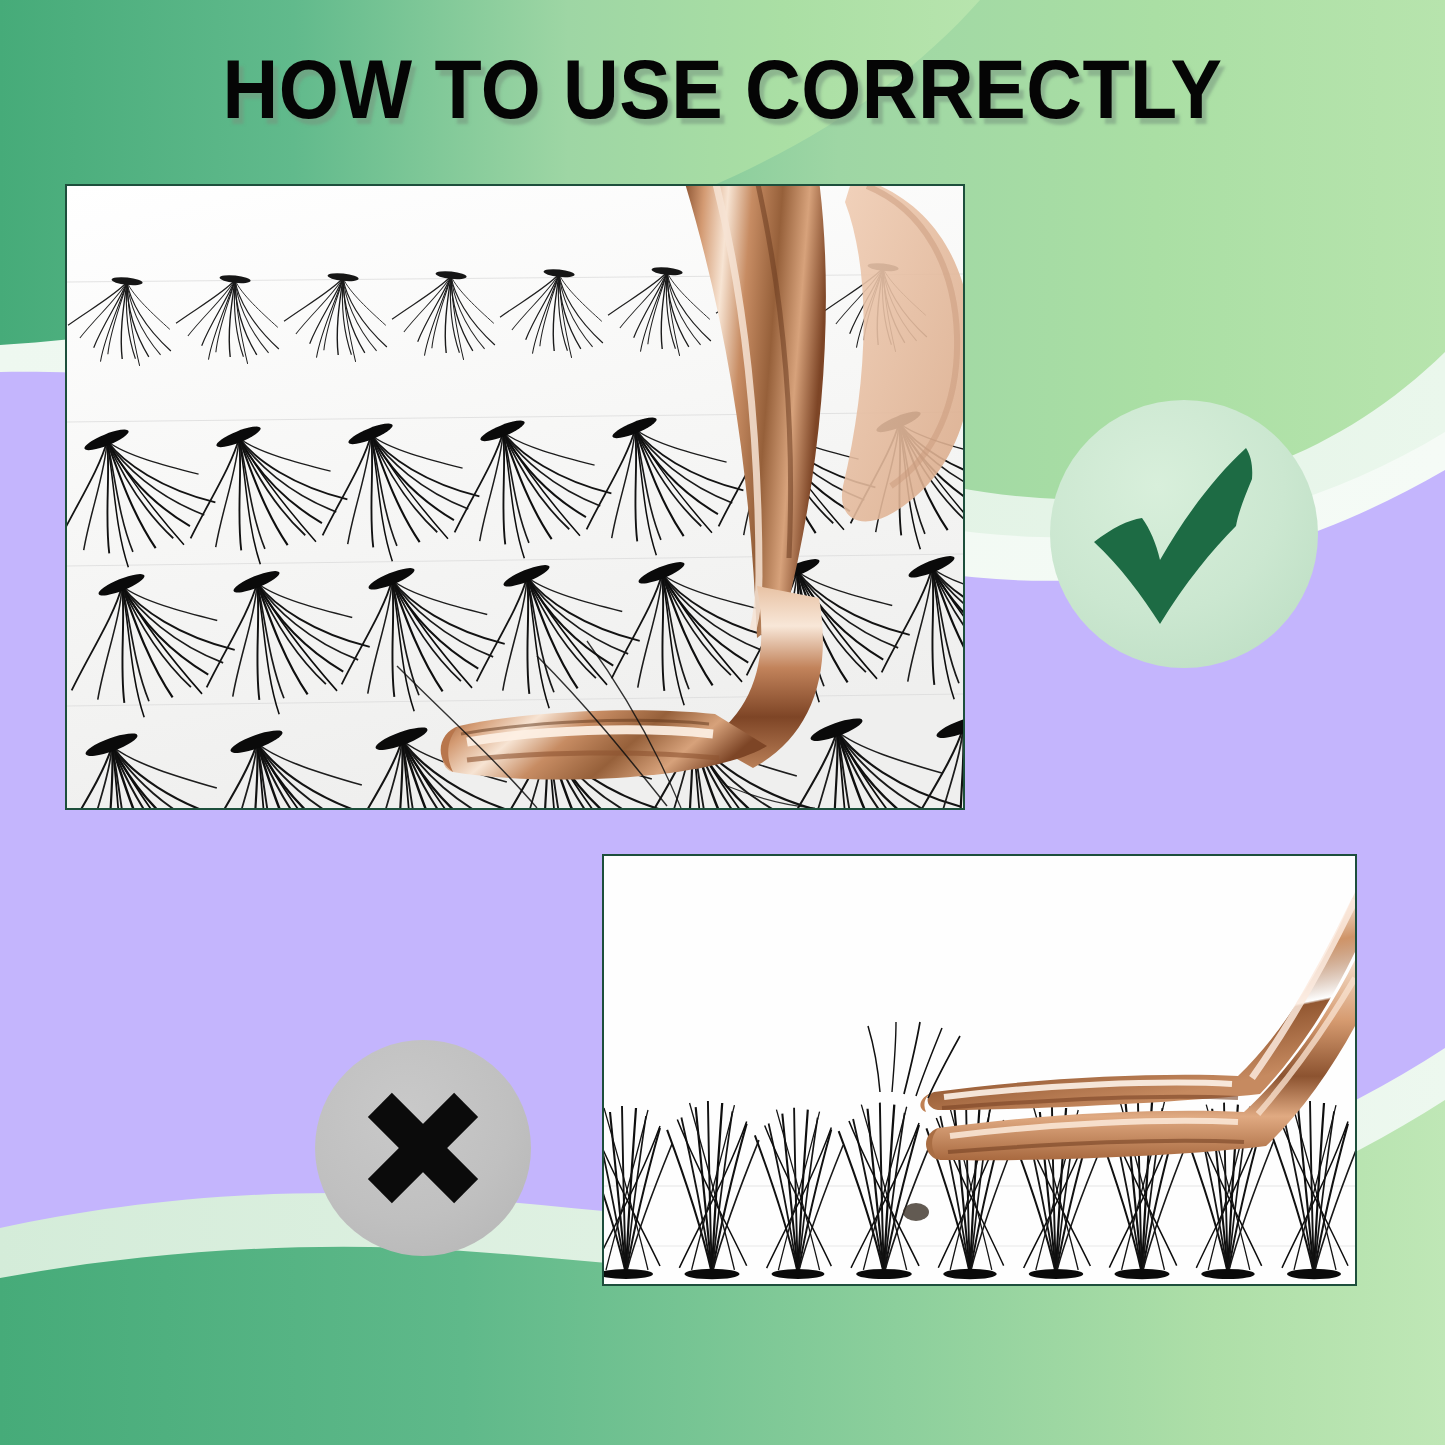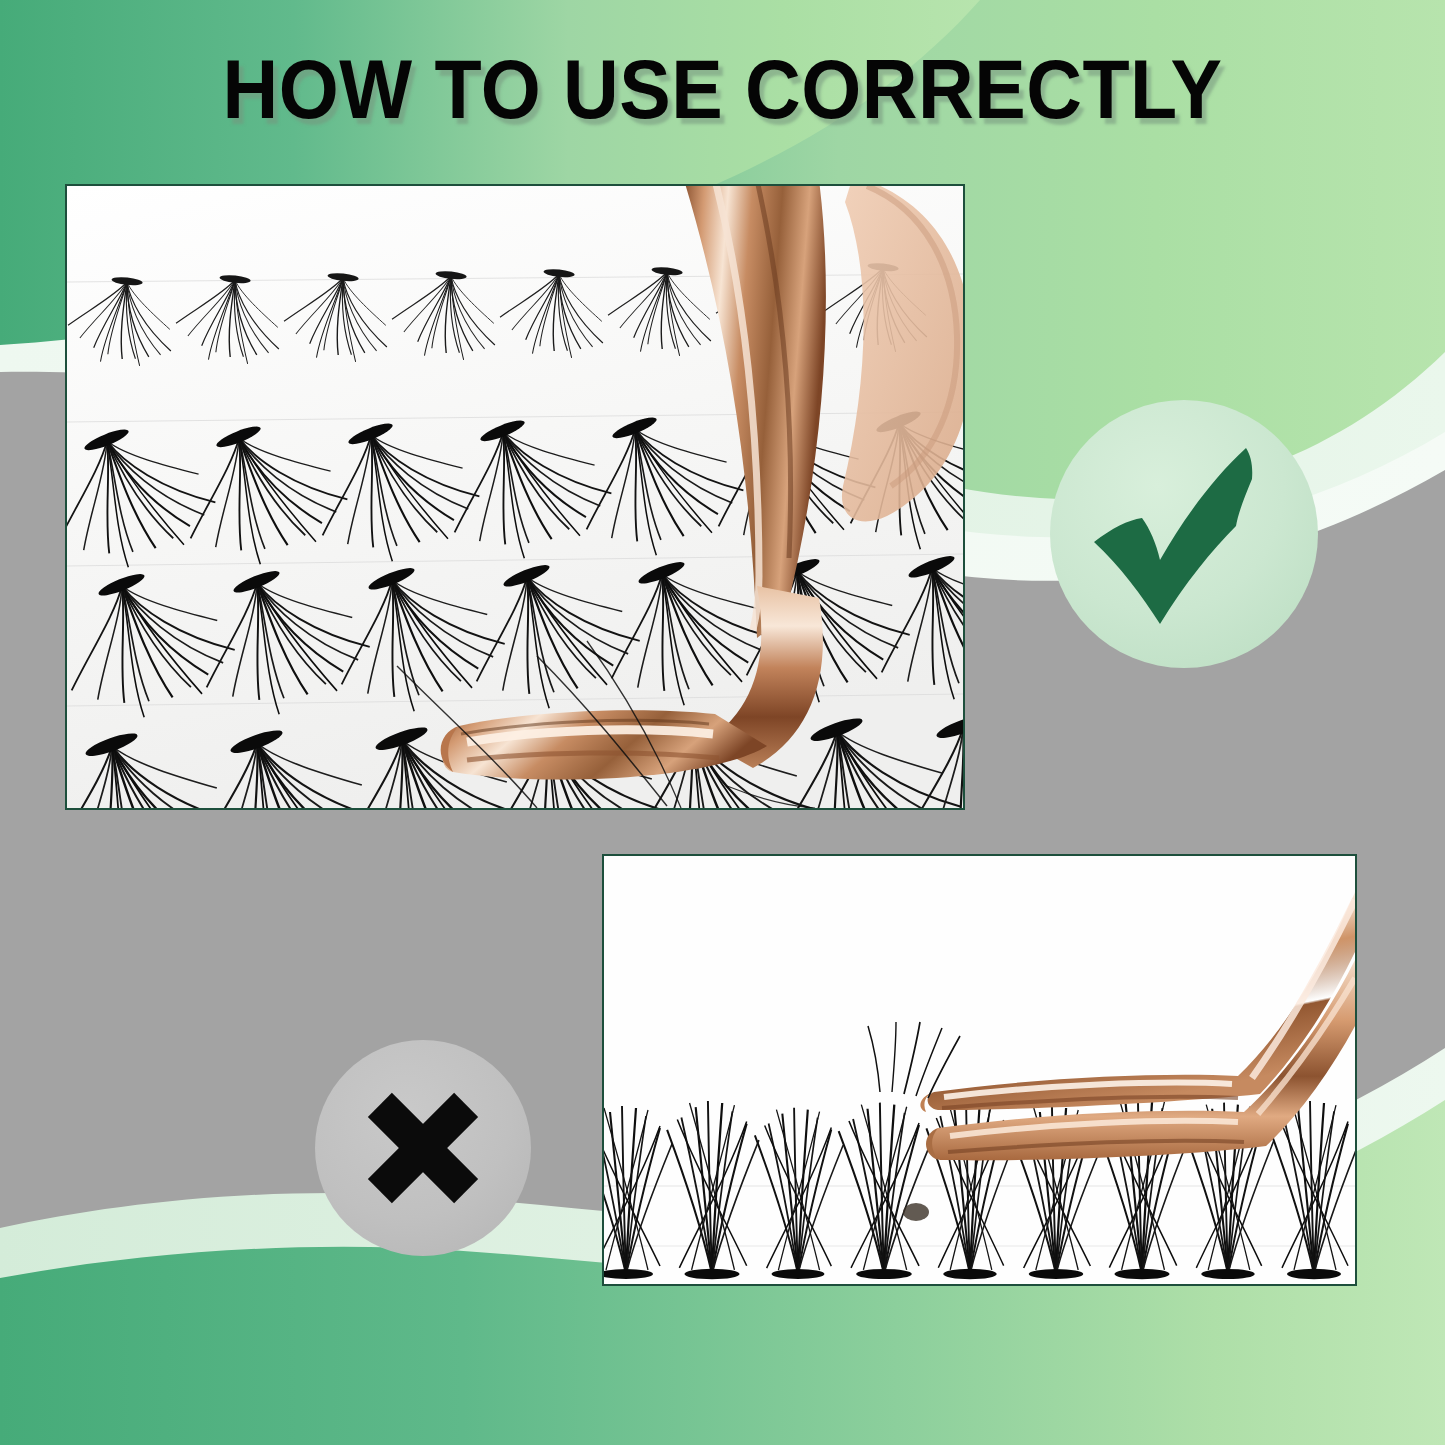--- a/index.html
+++ b/index.html
@@ -4,21 +4,21 @@
 <title>How To Use Correctly</title>
 <style>
   html,body{margin:0;padding:0;background:#fff;}
   body{
     font-family:"Liberation Sans","DejaVu Sans",sans-serif;
     -webkit-font-smoothing:antialiased;
   }
   #canvas{
     position:relative;
     width:1445px;height:1445px;
-    background:#a3a3a3;
+    background:#c4b5fd;
     overflow:hidden;
   }
 
   
   .wave-layer{position:absolute;left:0;top:0;width:1445px;height:1445px;pointer-events:none;}
 
   
   #title{
     position:absolute;
     left:0;top:46px;width:1445px;

